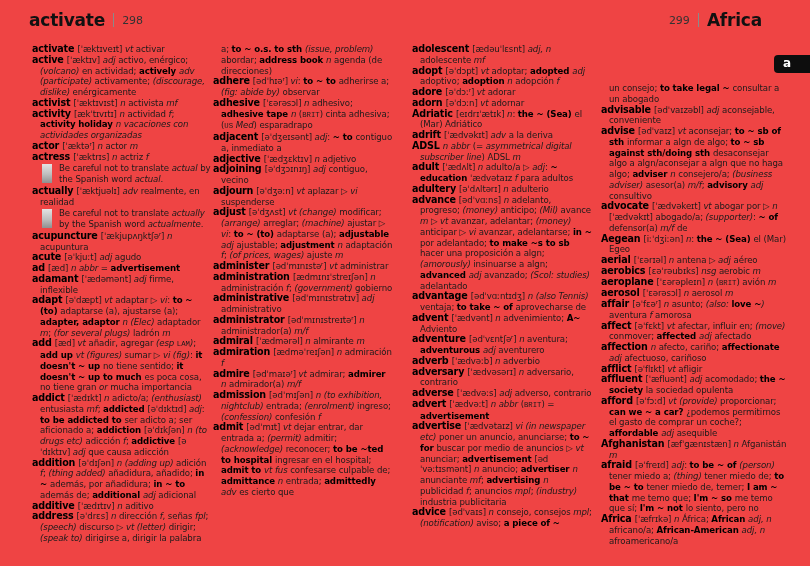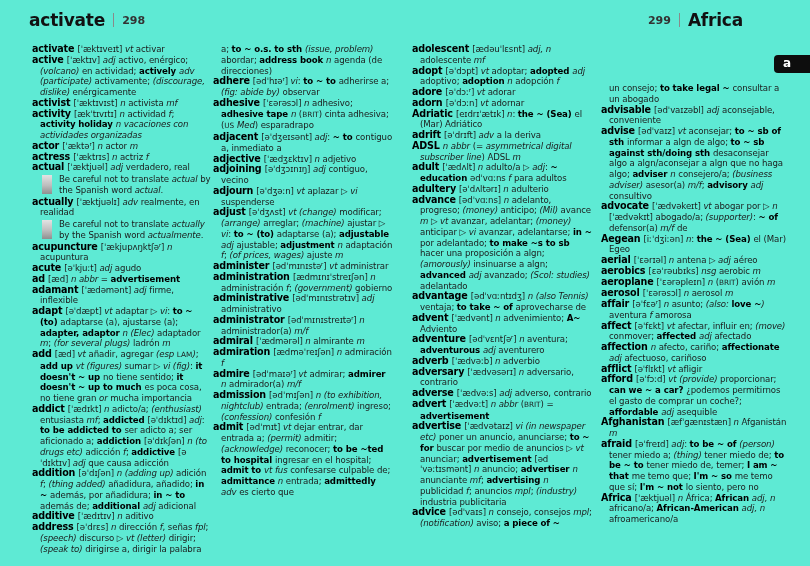--- a/index.html
+++ b/index.html
@@ -1,26 +1,26 @@
 <!DOCTYPE html>
 <html><head>
 <meta charset="utf-8">
 <style>
   html,body{margin:0;padding:0;background:#e8e8e8;}
   .page{
-    position:relative;width:810px;height:566px;background:#5eead4;
+    position:relative;width:810px;height:566px;background:#ef4444;
     font-family:"DejaVu Sans","Liberation Sans",sans-serif;
     color:#1b1b1b;overflow:hidden;margin:0 auto;
   }
   
   .runhead{position:absolute;top:10px;display:flex;align-items:center;}
   .runhead-left{left:29px;}
-  .runhead-right{right:67px;}
+  .runhead-right{right:48px;}
   .rh-word{font-weight:bold;font-size:17px;letter-spacing:-0.2px;color:#111;}
-  .rh-num{font-size:11px;color:#333;font-weight:bold;}
+  .rh-num{font-size:11px;color:#333;}
   .rh-div{display:inline-block;width:1px;height:14px;background:#8a8a8a;margin:0 8px;}
   
   .thumb-tab{
     position:absolute;right:0;top:55px;width:36px;height:18px;
     background:#0d0d0d;border-radius:4px 0 0 4px;
     color:#fff;font-weight:bold;font-size:12px;line-height:17px;
     padding-left:9px;box-sizing:border-box;
   }
   
   .columns{position:absolute;top:44px;left:0;right:0;bottom:0;}
@@ -33,21 +33,21 @@
   p.entry{margin:0;padding-left:8px;text-indent:-8px;}
   p.entry.cont{text-indent:0;}
   p.note{margin:1px 0;padding-left:27px;position:relative;text-indent:0;}
   p.note::before{
     content:"";position:absolute;left:10px;top:1px;width:10px;height:calc(100% - 3px);
     background:linear-gradient(to bottom,#e3e3e3 0%,#bdbdbd 55%,#8f8f8f 100%);
   }
   .h{font-weight:bold;font-size:9.6px;letter-spacing:-0.2px;color:#000;}
   .b{font-weight:bold;color:#000;}
   .i{font-style:italic;}
-  .sc{font-size:7.3px;letter-spacing:0;}
+  .sc{font-size:7.3px;letter-spacing:0;font-family:Liberation Mono, monospace;}
 </style>
 </head>
 <body>
 
 <div class="page">
 
   <div class="runhead runhead-left">
     <span class="rh-word">activate</span>
     <span class="rh-div"></span>
     <span class="rh-num">298</span>
@@ -64,21 +64,20 @@
   </div>
 
   <div class="columns">
     <div class="column col-1">
         <p class="entry"><span class="h">activate </span><span>[ˈæktɪveɪt] </span><span class="i">vt </span><span>activar</span></p>
         <p class="entry"><span class="h">active </span><span>[ˈæktɪv] </span><span class="i">adj </span><span>activo, enérgico; </span><span class="i">(volcano) </span><span>en actividad; </span><span class="b">actively </span><span class="i">adv (participate) </span><span>activamente; </span><span class="i">(discourage, dislike) </span><span>enérgicamente</span></p>
         <p class="entry"><span class="h">activist </span><span>[ˈæktɪvɪst] </span><span class="i">n </span><span>activista </span><span class="i">mf</span></p>
         <p class="entry"><span class="h">activity </span><span>[ækˈtɪvɪtɪ] </span><span class="i">n </span><span>actividad </span><span class="i">f</span><span>; </span><span class="b">activity holiday </span><span class="i">n vacaciones con actividades organizadas</span></p>
         <p class="entry"><span class="h">actor </span><span>[ˈæktəʳ] </span><span class="i">n </span><span>actor </span><span class="i">m</span></p>
         <p class="entry"><span class="h">actress </span><span>[ˈæktrɪs] </span><span class="i">n </span><span>actriz </span><span class="i">f</span></p>
-        <p class="entry"><span class="h">actual </span><span>[ˈæktjuəl] </span><span class="i">adj </span><span>verdadero, real</span></p>
         <p class="note"><span>Be careful not to translate </span><span class="i">actual </span><span>by the Spanish word </span><span class="i">actual</span><span>.</span></p>
         <p class="entry"><span class="h">actually </span><span>[ˈæktjuəlɪ] </span><span class="i">adv </span><span>realmente, en realidad</span></p>
         <p class="note"><span>Be careful not to translate </span><span class="i">actually </span><span>by the Spanish word </span><span class="i">actualmente</span><span>.</span></p>
         <p class="entry"><span class="h">acupuncture </span><span>[ˈækjupʌŋktʃəʳ] </span><span class="i">n </span><span>acupuntura</span></p>
         <p class="entry"><span class="h">acute </span><span>[əˈkjuːt] </span><span class="i">adj </span><span>agudo</span></p>
         <p class="entry"><span class="h">ad </span><span>[æd] </span><span class="i">n abbr </span><span>= </span><span class="b">advertisement</span></p>
         <p class="entry"><span class="h">adamant </span><span>[ˈædəmənt] </span><span class="i">adj </span><span>firme, inflexible</span></p>
         <p class="entry"><span class="h">adapt </span><span>[əˈdæpt] </span><span class="i">vt </span><span>adaptar ▷ </span><span class="i">vi</span><span>: </span><span class="b">to ~ (to) </span><span>adaptarse (a), ajustarse (a); </span><span class="b">adapter, adaptor </span><span class="i">n (Elec) </span><span>adaptador </span><span class="i">m</span><span>; </span><span class="i">(for several plugs) </span><span>ladrón </span><span class="i">m</span></p>
         <p class="entry"><span class="h">add </span><span>[æd] </span><span class="i">vt </span><span>añadir, agregar </span><span class="i">(esp </span><span class="sc">LAM</span><span class="i">)</span><span>; </span><span class="b">add up </span><span class="i">vt (figures) </span><span>sumar ▷ </span><span class="i">vi (fig)</span><span>: </span><span class="b">it doesn't ~ up </span><span>no tiene sentido; </span><span class="b">it doesn't ~ up to much </span><span>es poca cosa, no tiene gran </span><span class="i">or </span><span>mucha importancia</span></p>
         <p class="entry"><span class="h">addict </span><span>[ˈædɪkt] </span><span class="i">n </span><span>adicto/a; </span><span class="i">(enthusiast) </span><span>entusiasta </span><span class="i">mf</span><span>; </span><span class="b">addicted </span><span>[əˈdɪktɪd] </span><span class="i">adj</span><span>: </span><span class="b">to be addicted to </span><span>ser adicto a; ser aficionado a; </span><span class="b">addiction </span><span>[əˈdɪkʃən] </span><span class="i">n (to drugs etc) </span><span>adicción </span><span class="i">f</span><span>; </span><span class="b">addictive </span><span>[əˈdɪktɪv] </span><span class="i">adj </span><span>que causa adicción</span></p>
@@ -104,23 +103,23 @@
         <p class="entry"><span class="h">admire </span><span>[ədˈmaɪəʳ] </span><span class="i">vt </span><span>admirar; </span><span class="b">admirer </span><span class="i">n </span><span>admirador(a) </span><span class="i">m/f</span></p>
         <p class="entry"><span class="h">admission </span><span>[ədˈmɪʃən] </span><span class="i">n (to exhibition, nightclub) </span><span>entrada; </span><span class="i">(enrolment) </span><span>ingreso; </span><span class="i">(confession) </span><span>confesión </span><span class="i">f</span></p>
         <p class="entry"><span class="h">admit </span><span>[ədˈmɪt] </span><span class="i">vt </span><span>dejar entrar, dar entrada a; </span><span class="i">(permit) </span><span>admitir; </span><span class="i">(acknowledge) </span><span>reconocer; </span><span class="b">to be ~ted to hospital </span><span>ingresar en el hospital; </span><span class="b">admit to </span><span class="i">vt fus </span><span>confesarse culpable de; </span><span class="b">admittance </span><span class="i">n </span><span>entrada; </span><span class="b">admittedly </span><span class="i">adv </span><span>es cierto que</span></p>
       </div>
     <div class="column col-3">
         <p class="entry"><span class="h">adolescent </span><span>[ædəuˈlɛsnt] </span><span class="i">adj, n </span><span>adolescente </span><span class="i">mf</span></p>
         <p class="entry"><span class="h">adopt </span><span>[əˈdɔpt] </span><span class="i">vt </span><span>adoptar; </span><span class="b">adopted </span><span class="i">adj </span><span>adoptivo; </span><span class="b">adoption </span><span class="i">n </span><span>adopción </span><span class="i">f</span></p>
         <p class="entry"><span class="h">adore </span><span>[əˈdɔːʳ] </span><span class="i">vt </span><span>adorar</span></p>
         <p class="entry"><span class="h">adorn </span><span>[əˈdɔːn] </span><span class="i">vt </span><span>adornar</span></p>
         <p class="entry"><span class="h">Adriatic </span><span>[eɪdrɪˈætɪk] </span><span class="i">n</span><span>: </span><span class="b">the ~ (Sea) </span><span>el (Mar) Adriático</span></p>
-        <p class="entry"><span class="h">adrift </span><span>[əˈdrɪft] </span><span class="i">adv </span><span>a la deriva</span></p>
+        <p class="entry"><span class="h">adrift </span><span>[ˈædvəkɪt] </span><span class="i">adv </span><span>a la deriva</span></p>
         <p class="entry"><span class="h">ADSL </span><span class="i">n abbr </span><span>(= </span><span class="i">asymmetrical digital subscriber line</span><span>) ADSL </span><span class="i">m</span></p>
-        <p class="entry"><span class="h">adult </span><span>[ˈædʌlt] </span><span class="i">n </span><span>adulto/a ▷ </span><span class="i">adj</span><span>: </span><span class="b">~ education </span><span>ədˈvɑːns </span><span class="i">f </span><span>para adultos</span></p>
+        <p class="entry"><span class="h">adult </span><span>[ˈædʌlt] </span><span class="i">n </span><span>adulto/a ▷ </span><span class="i">adj</span><span>: </span><span class="b">~ education </span><span>ˈædvətaɪz </span><span class="i">f </span><span>para adultos</span></p>
         <p class="entry"><span class="h">adultery </span><span>[əˈdʌltərɪ] </span><span class="i">n </span><span>adulterio</span></p>
         <p class="entry"><span class="h">advance </span><span>[ədˈvɑːns] </span><span class="i">n </span><span>adelanto, progreso; </span><span class="i">(money) </span><span>anticipo; </span><span class="i">(Mil) </span><span>avance </span><span class="i">m </span><span>▷ </span><span class="i">vt </span><span>avanzar, adelantar; </span><span class="i">(money) </span><span>anticipar ▷ </span><span class="i">vi </span><span>avanzar, adelantarse; </span><span class="b">in ~ </span><span>por adelantado; </span><span class="b">to make ~s to sb </span><span>hacer una proposición a algn; </span><span class="i">(amorously) </span><span>insinuarse a algn; </span><span class="b">advanced </span><span class="i">adj </span><span>avanzado; </span><span class="i">(Scol: studies) </span><span>adelantado</span></p>
         <p class="entry"><span class="h">advantage </span><span>[ədˈvɑːntɪdʒ] </span><span class="i">n (also Tennis) </span><span>ventaja; </span><span class="b">to take ~ of </span><span>aprovecharse de</span></p>
         <p class="entry"><span class="h">advent </span><span>[ˈædvənt] </span><span class="i">n </span><span>advenimiento; </span><span class="b">A~ </span><span>Adviento</span></p>
         <p class="entry"><span class="h">adventure </span><span>[ədˈvɛntʃəʳ] </span><span class="i">n </span><span>aventura; </span><span class="b">adventurous </span><span class="i">adj </span><span>aventurero</span></p>
         <p class="entry"><span class="h">adverb </span><span>[ˈædvəːb] </span><span class="i">n </span><span>adverbio</span></p>
         <p class="entry"><span class="h">adversary </span><span>[ˈædvəsərɪ] </span><span class="i">n </span><span>adversario, contrario</span></p>
         <p class="entry"><span class="h">adverse </span><span>[ˈædvəːs] </span><span class="i">adj </span><span>adverso, contrario</span></p>
         <p class="entry"><span class="h">advert </span><span>[ˈædvəːt] </span><span class="i">n abbr </span><span>(</span><span class="sc">BRIT</span><span>) = </span><span class="b">advertisement</span></p>
         <p class="entry"><span class="h">advertise </span><span>[ˈædvətaɪz] </span><span class="i">vi (in newspaper etc) </span><span>poner un anuncio, anunciarse; </span><span class="b">to ~ for </span><span>buscar por medio de anuncios ▷ </span><span class="i">vt </span><span>anunciar; </span><span class="b">advertisement </span><span>[ədˈvəːtɪsmənt] </span><span class="i">n </span><span>anuncio; </span><span class="b">advertiser </span><span class="i">n </span><span>anunciante </span><span class="i">mf</span><span>; </span><span class="b">advertising </span><span class="i">n </span><span>publicidad </span><span class="i">f</span><span>; anuncios </span><span class="i">mpl</span><span>; </span><span class="i">(industry) </span><span>industria publicitaria</span></p>
@@ -133,20 +132,21 @@
         <p class="entry"><span class="h">advocate </span><span>[ˈædvəkeɪt] </span><span class="i">vt </span><span>abogar por ▷ </span><span class="i">n </span><span>[ˈædvəkɪt] abogado/a; </span><span class="i">(supporter)</span><span>: </span><span class="b">~ of </span><span>defensor(a) </span><span class="i">m/f </span><span>de</span></p>
         <p class="entry"><span class="h">Aegean </span><span>[iːˈdʒiːən] </span><span class="i">n</span><span>: </span><span class="b">the ~ (Sea) </span><span>el (Mar) Egeo</span></p>
         <p class="entry"><span class="h">aerial </span><span>[ˈɛərɪəl] </span><span class="i">n </span><span>antena ▷ </span><span class="i">adj </span><span>aéreo</span></p>
         <p class="entry"><span class="h">aerobics </span><span>[ɛəˈrəubɪks] </span><span class="i">nsg </span><span>aerobic </span><span class="i">m</span></p>
         <p class="entry"><span class="h">aeroplane </span><span>[ˈɛərəpleɪn] </span><span class="i">n </span><span>(</span><span class="sc">BRIT</span><span>) avión </span><span class="i">m</span></p>
         <p class="entry"><span class="h">aerosol </span><span>[ˈɛərəsɔl] </span><span class="i">n </span><span>aerosol </span><span class="i">m</span></p>
         <p class="entry"><span class="h">affair </span><span>[əˈfɛəʳ] </span><span class="i">n </span><span>asunto; </span><span class="i">(also: </span><span class="b">love ~</span><span class="i">) </span><span>aventura </span><span class="i">f </span><span>amorosa</span></p>
         <p class="entry"><span class="h">affect </span><span>[əˈfɛkt] </span><span class="i">vt </span><span>afectar, influir en; </span><span class="i">(move) </span><span>conmover; </span><span class="b">affected </span><span class="i">adj </span><span>afectado</span></p>
         <p class="entry"><span class="h">affection </span><span class="i">n </span><span>afecto, cariño; </span><span class="b">affectionate </span><span class="i">adj </span><span>afectuoso, cariñoso</span></p>
         <p class="entry"><span class="h">afflict </span><span>[əˈflɪkt] </span><span class="i">vt </span><span>afligir</span></p>
+        <p class="entry"><span class="h">affluent </span><span>[ˈæfluənt] </span><span class="i">adj </span><span>acomodado; </span><span class="b">the ~ society </span><span>la sociedad opulenta</span></p>
         <p class="entry"><span class="h">afford </span><span>[əˈfɔːd] </span><span class="i">vt (provide) </span><span>proporcionar; </span><span class="b">can we ~ a car? </span><span>¿podemos permitirnos el gasto de comprar un coche?; </span><span class="b">affordable </span><span class="i">adj </span><span>asequible</span></p>
         <p class="entry"><span class="h">Afghanistan </span><span>[æfˈgænɪstæn] </span><span class="i">n </span><span>Afganistán </span><span class="i">m</span></p>
         <p class="entry"><span class="h">afraid </span><span>[əˈfreɪd] </span><span class="i">adj</span><span>: </span><span class="b">to be ~ of </span><span class="i">(person) </span><span>tener miedo a; </span><span class="i">(thing) </span><span>tener miedo de; </span><span class="b">to be ~ to </span><span>tener miedo de, temer; </span><span class="b">I am ~ that </span><span>me temo que; </span><span class="b">I'm ~ so </span><span>me temo que sí; </span><span class="b">I'm ~ not </span><span>lo siento, pero no</span></p>
-        <p class="entry"><span class="h">Africa </span><span>[ˈæktjuəl] </span><span class="i">n </span><span>África; </span><span class="b">African </span><span class="i">adj, n </span><span>africano/a; </span><span class="b">African-American </span><span class="i">adj, n </span><span>afroamericano/a</span></p>
+        <p class="entry"><span class="h">Africa </span><span>[ˈæfrɪkə] </span><span class="i">n </span><span>África; </span><span class="b">African </span><span class="i">adj, n </span><span>africano/a; </span><span class="b">African-American </span><span class="i">adj, n </span><span>afroamericano/a</span></p>
       </div>
   </div>
 
 </div>
 
 </body></html>

